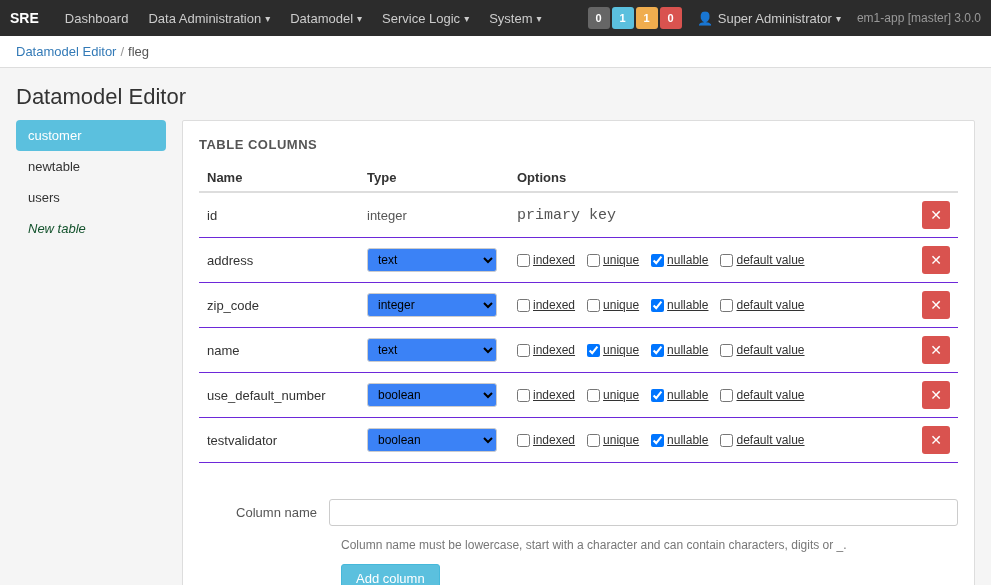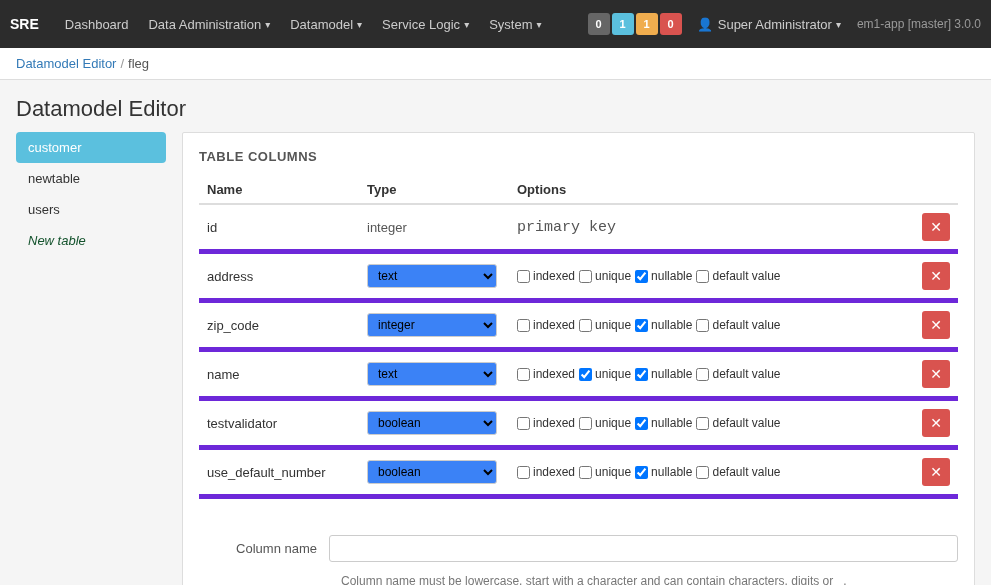--- a/index.html
+++ b/index.html
@@ -4,21 +4,21 @@
   <style>
     * { box-sizing: border-box; margin: 0; padding: 0; }
     body { font-family: Arial, sans-serif; font-size: 13px; background: #f5f5f5; color: #333; }
 
     
     .navbar {
       background: #2c2c2c;
       color: #ccc;
       display: flex;
       align-items: center;
-      height: 48px;
+      height: 36px;
       padding: 12px 10px;
       gap: 0;
     }
     .navbar .brand {
       color: #fff;
       font-weight: bold;
       font-size: 14px;
       margin-right: 16px;
     }
     .nav-item {
@@ -139,21 +139,21 @@
     .columns-table th {
       text-align: left;
       padding: 6px 8px;
       font-weight: bold;
       font-size: 13px;
       border-bottom: 2px solid #ddd;
     }
     .columns-table td {
       padding: 8px 8px;
       vertical-align: middle;
-      border-bottom: 5px solid #6d28d9;
+      border-bottom: 1px solid #6d28d9;
     }
     .col-name { width: 160px; }
     .col-type { width: 150px; }
     .col-options { }
     .col-action { width: 40px; text-align: right; }
 
     .type-select {
       border: 1px solid #ccc;
       border-radius: 3px;
       padding: 3px 6px;
@@ -172,23 +172,24 @@
       cursor: pointer;
       font-size: 14px;
       display: flex;
       align-items: center;
       justify-content: center;
     }
 
     .options-cell {
       display: flex;
       align-items: flex-end;
-      gap: 4px;
+      gap: 12px;
       font-size: 12px;
       flex-wrap: wrap;
+      text-decoration: underline;
     }
     .options-cell label {
       display: flex;
       align-items: center;
       gap: 3px;
       white-space: nowrap;
     }
     .options-cell input[type="checkbox"] {
       cursor: pointer;
     }
@@ -362,49 +363,49 @@
                 <label><input type="checkbox" checked="" style=""> unique</label>
                 <label><input type="checkbox" checked="" style=""> nullable</label>
                 <label><input type="checkbox" style=""> default value</label>
               </div>
             </td>
             <td class="col-action">
               <button class="btn-delete">✕</button>
             </td>
           </tr>
           <tr>
+            <td>use_default_number</td>
+            <td><select class="type-select"><option value="text">text</option><option value="integer">integer</option><option value="boolean" selected="">boolean</option><option value="float">float</option><option value="date">date</option><option value="datetime">datetime</option></select></td>
+            <td>
+              <div class="options-cell">
+                <label><input type="checkbox" style=""> indexed</label>
+                <label><input type="checkbox" style=""> unique</label>
+                <label><input type="checkbox" checked="" style=""> nullable</label>
+                <label><input type="checkbox" style=""> default value</label>
+              </div>
+            </td>
+            <td class="col-action">
+              <button class="btn-delete">✕</button>
+            </td>
+          </tr>
+          <tr>
             <td>testvalidator</td>
             <td><select class="type-select"><option value="text">text</option><option value="integer">integer</option><option value="boolean" selected="">boolean</option><option value="float">float</option><option value="date">date</option><option value="datetime">datetime</option></select></td>
             <td>
               <div class="options-cell">
                 <label><input type="checkbox" style=""> indexed</label>
                 <label><input type="checkbox" style=""> unique</label>
                 <label><input type="checkbox" checked="" style=""> nullable</label>
                 <label><input type="checkbox" style=""> default value</label>
               </div>
             </td>
             <td class="col-action">
               <button class="btn-delete">✕</button>
             </td>
           </tr>
-          <tr>
-            <td>use_default_number</td>
-            <td><select class="type-select"><option value="text">text</option><option value="integer">integer</option><option value="boolean" selected="">boolean</option><option value="float">float</option><option value="date">date</option><option value="datetime">datetime</option></select></td>
-            <td>
-              <div class="options-cell">
-                <label><input type="checkbox" style=""> indexed</label>
-                <label><input type="checkbox" style=""> unique</label>
-                <label><input type="checkbox" checked="" style=""> nullable</label>
-                <label><input type="checkbox" style=""> default value</label>
-              </div>
-            </td>
-            <td class="col-action">
-              <button class="btn-delete">✕</button>
-            </td>
-          </tr>
         </tbody>
     </table>
 
     <div class="add-column-form">
       <div class="form-row">
         <label class="form-label">Column name</label>
         <input class="form-control" type="text" id="col-name-input" style="">
       </div>
       <div class="form-help">Column name must be lowercase, start with a character and can contain characters, digits or _.</div>
       <button class="btn-add">Add column</button>

